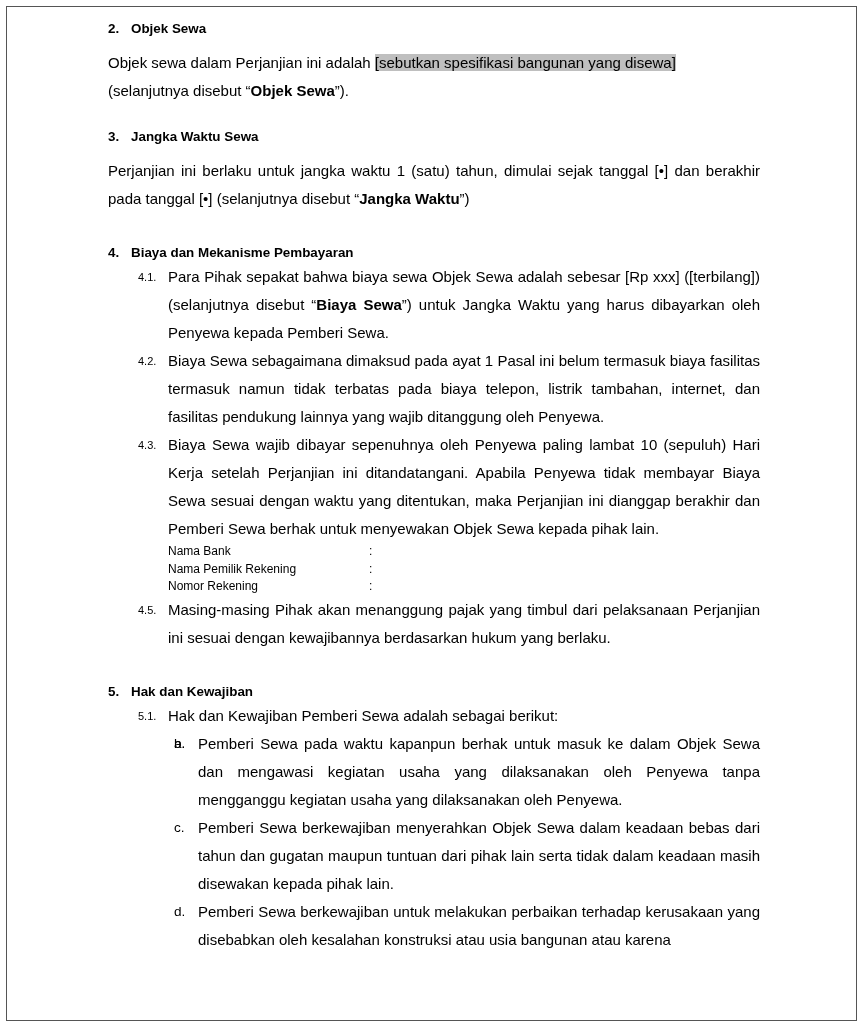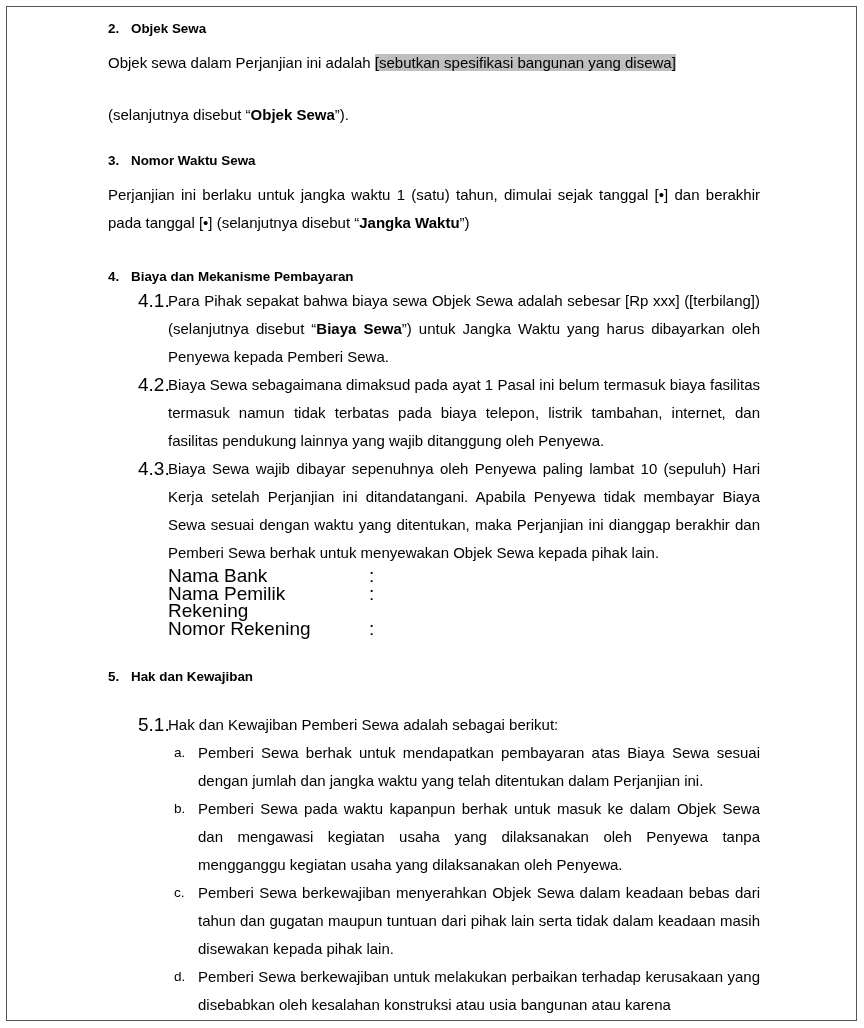--- a/index.html
+++ b/index.html
@@ -37,21 +37,21 @@
   }
 
   
   .para {
     font-size: 15px;
     line-height: 28px;
     text-align: justify;
     text-justify: inter-word;
     margin: 0;
   }
-  .nojust { text-align: left; margin-top: 24px; }
+  .nojust { text-align: left; }
 
   
   .sec {
     position: relative;
     padding-left: 23px;   
     font-size: 13.4px;
     font-weight: bold;
     line-height: 20px;
     margin: 0;
   }
@@ -65,21 +65,21 @@
   
   .sub {
     position: relative;
     padding-left: 60px;   
     margin: 0;
   }
   .sub > .marker {
     position: absolute;
     left: 30px;           
     top: 0;
-    font-size: 19px;
+    font-size: 11px;
     line-height: 28px;
     white-space: nowrap;
   }
 
   
   .item {
     position: relative;
     padding-left: 90px;   
     margin: 0;
   }
@@ -100,21 +100,21 @@
   
   .b { font-weight: bold; }
   .hl {
     background: #bfbfbf;
     color: #000;
   }
 
   
   .bank-block {
     padding-left: 60px;
-    font-size: 19px;
+    font-size: 12px;
     line-height: 17.5px;
   }
   .bank-row { display: flex; }
   .bank-label { width: 201px; flex: 0 0 201px; }
   .bank-colon { width: 14px; flex: 0 0 14px; }
   .bank-value { flex: 1 1 auto; }
 </style>
 </head>
 <body>
 
@@ -124,21 +124,21 @@
     <div class="sec">
       <span class="marker">2.</span><span>Objek Sewa</span>
     </div>
     <div class="gap-sm"></div>
     <p class="para"><span>Objek sewa dalam Perjanjian ini adalah </span><span class="hl">[sebutkan spesifikasi bangunan yang disewa]</span></p>
     <p class="para nojust"><span>(selanjutnya disebut “</span><span class="b">Objek Sewa</span><span>”).</span></p>
 
     <div class="gap-md"></div>
 
     <div class="sec">
-      <span class="marker">3.</span><span>Nomor Waktu Sewa</span>
+      <span class="marker">3.</span><span>Jangka Waktu Sewa</span>
     </div>
     <div class="gap-sm"></div>
     <p class="para"><span>Perjanjian ini berlaku untuk jangka waktu 1 (satu) tahun, dimulai sejak tanggal [•] dan berakhir pada tanggal [•] (selanjutnya disebut “</span><span class="b">Jangka Waktu</span><span>”)</span></p>
 
     <div class="gap-lg"></div>
 
     <div class="sec">
       <span class="marker">4.</span><span>Biaya dan Mekanisme Pembayaran</span>
     </div>
 
@@ -168,35 +168,38 @@
         <span class="bank-colon">:</span>
         <span class="bank-value"></span>
       </div>
       <div class="bank-row">
         <span class="bank-label">Nomor Rekening</span>
         <span class="bank-colon">:</span>
         <span class="bank-value"></span>
       </div>
     </div>
 
+    <div class="sub">
+      <span class="marker">4.5.</span>
+      <p class="para">Masing-masing Pihak akan menanggung pajak yang timbul dari pelaksanaan Perjanjian ini sesuai dengan kewajibannya berdasarkan hukum yang berlaku.</p>
+    </div>
 
     <div class="gap-lg"></div>
 
     <div class="sec">
       <span class="marker">5.</span><span>Hak dan Kewajiban</span>
     </div>
 
     <div class="sub">
       <span class="marker">5.1.</span>
       <p class="para nojust">Hak dan Kewajiban Pemberi Sewa adalah sebagai berikut:</p>
     </div>
 
     <div class="item">
       <span class="marker">a.</span>
-      <p class="para">Pemberi Sewa berhak untuk mendapatkan pembayaran atas Biaya Sewa sesuai dengan jumlah dan jangka waktu yang telah ditentukan dalam Perjanjian ini.</p>
     </div>
     <div class="item">
       <span class="marker">b.</span>
       <p class="para">Pemberi Sewa pada waktu kapanpun berhak untuk masuk ke dalam Objek Sewa dan mengawasi kegiatan usaha yang dilaksanakan oleh Penyewa tanpa mengganggu kegiatan usaha yang dilaksanakan oleh Penyewa.</p>
     </div>
     <div class="item">
       <span class="marker">c.</span>
       <p class="para">Pemberi Sewa berkewajiban menyerahkan Objek Sewa dalam keadaan bebas dari tahun dan gugatan maupun tuntuan dari pihak lain serta tidak dalam keadaan masih disewakan kepada pihak lain.</p>
     </div>
     <div class="item">

